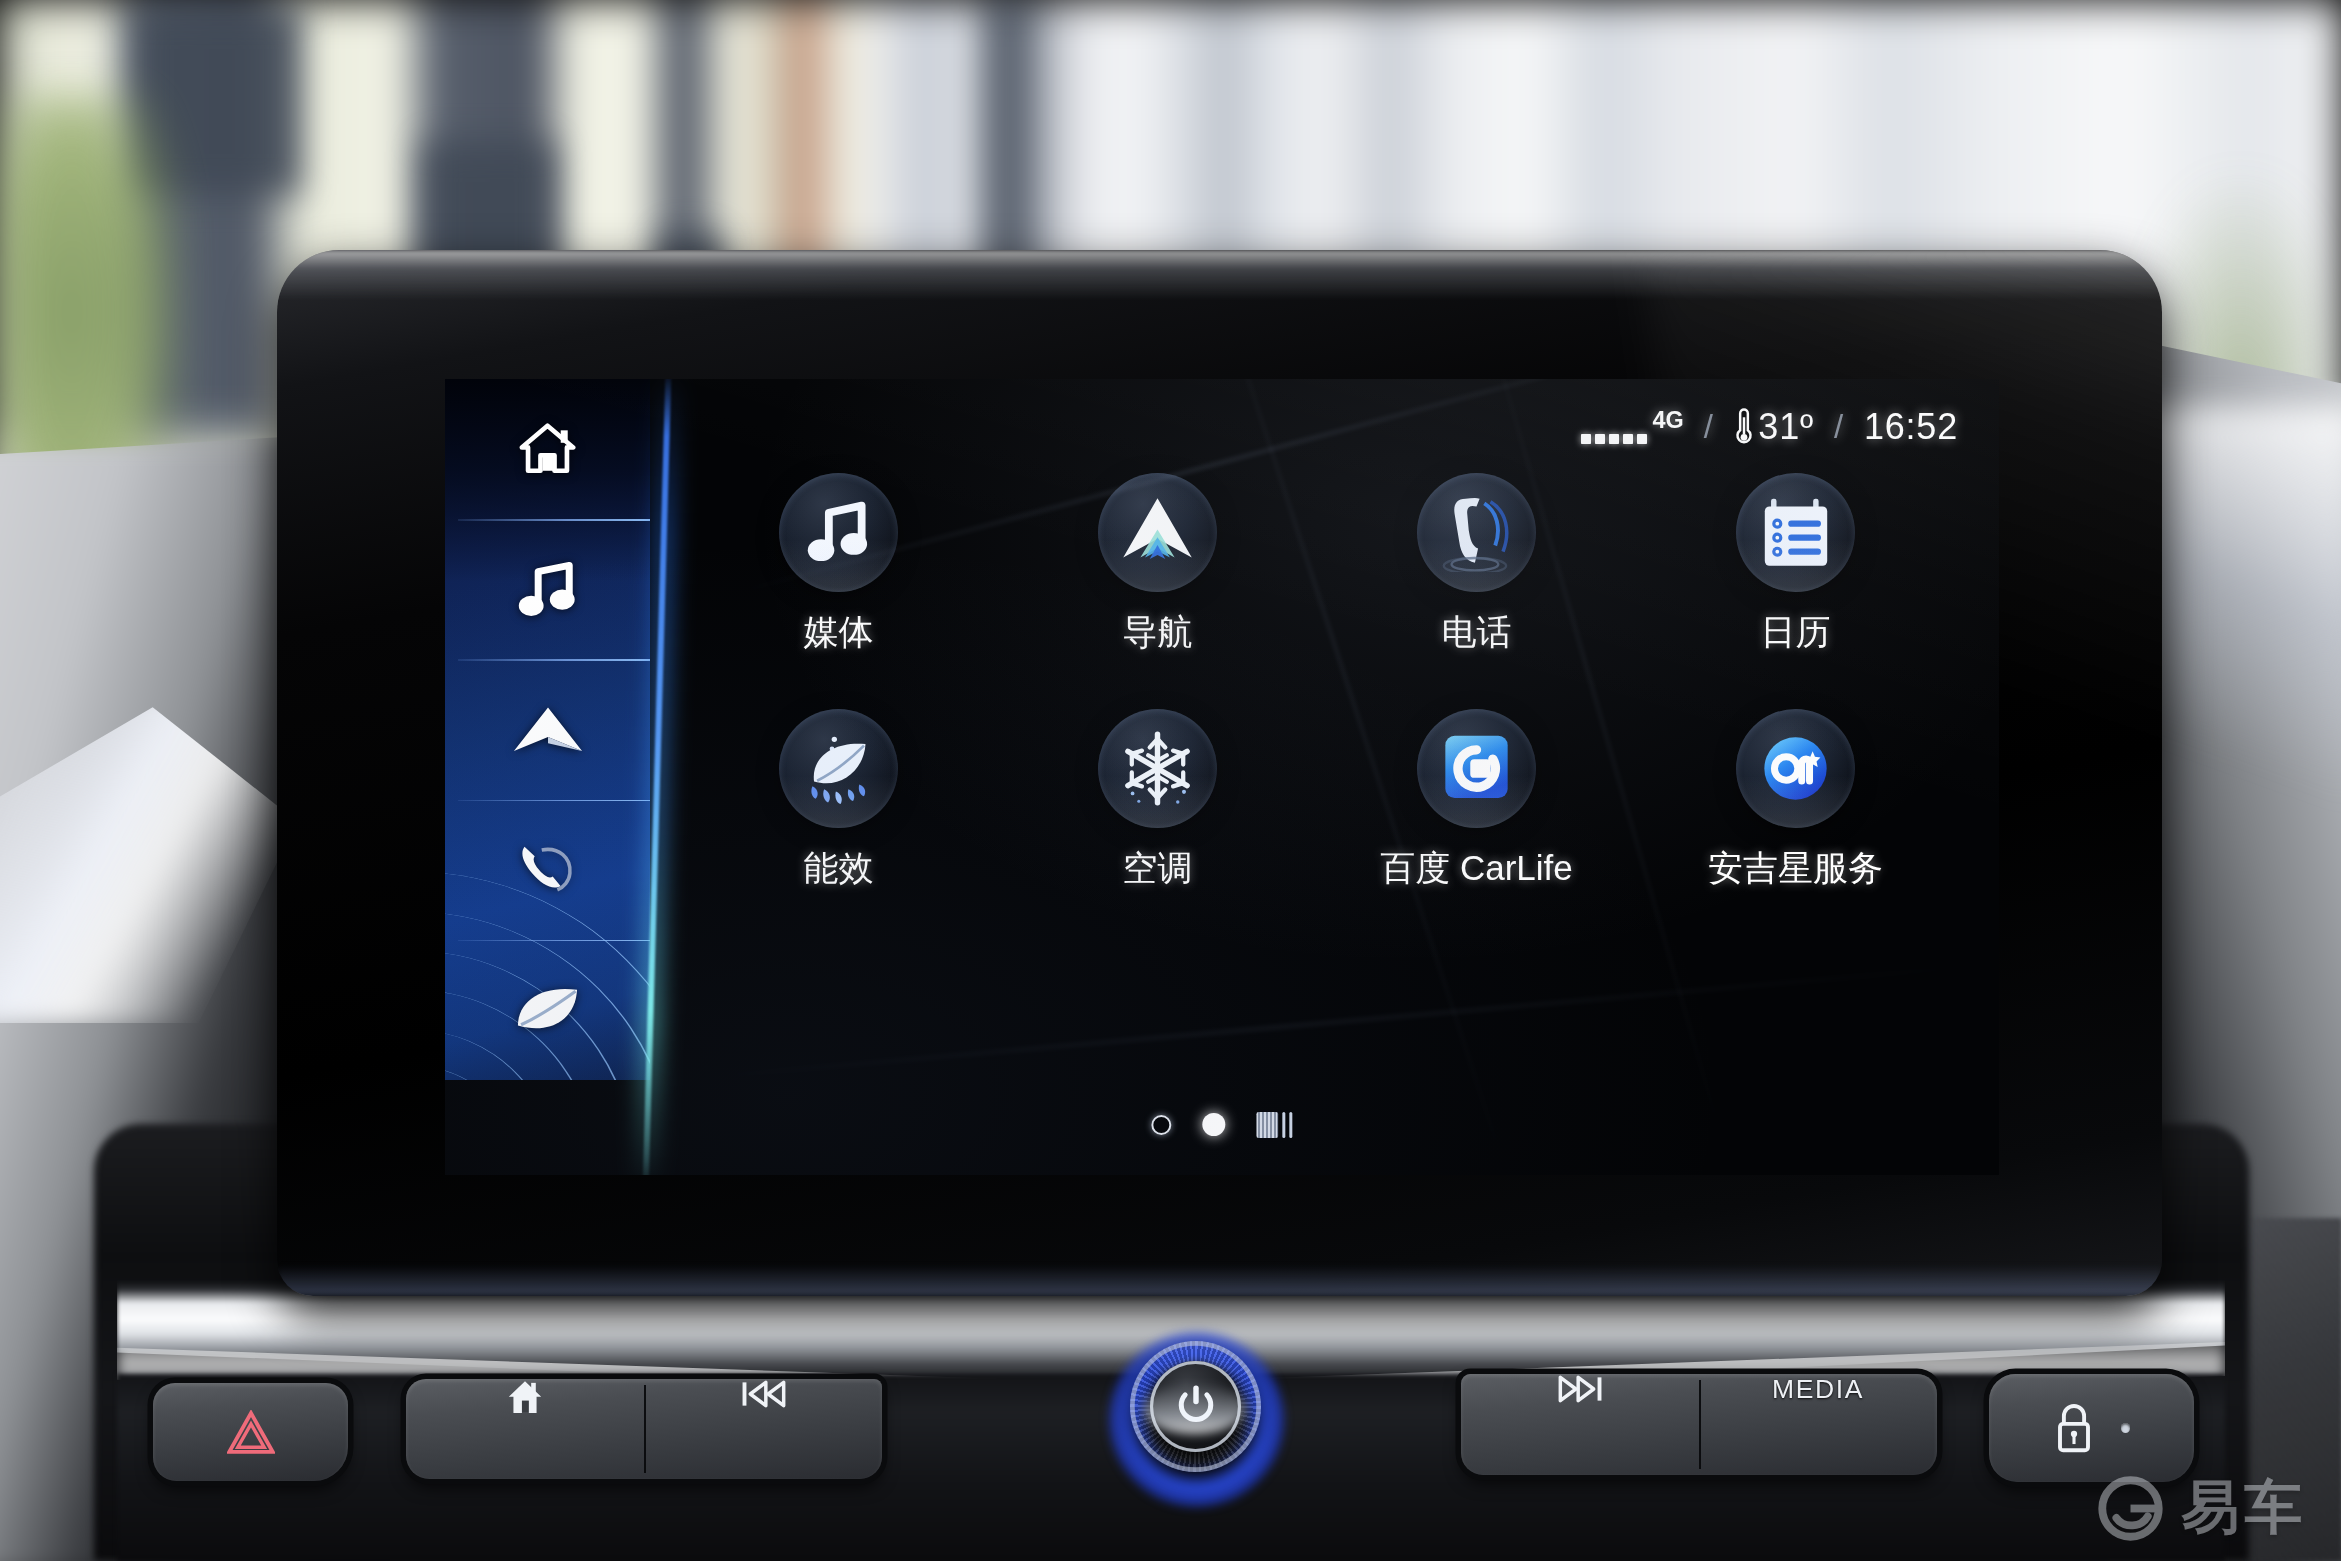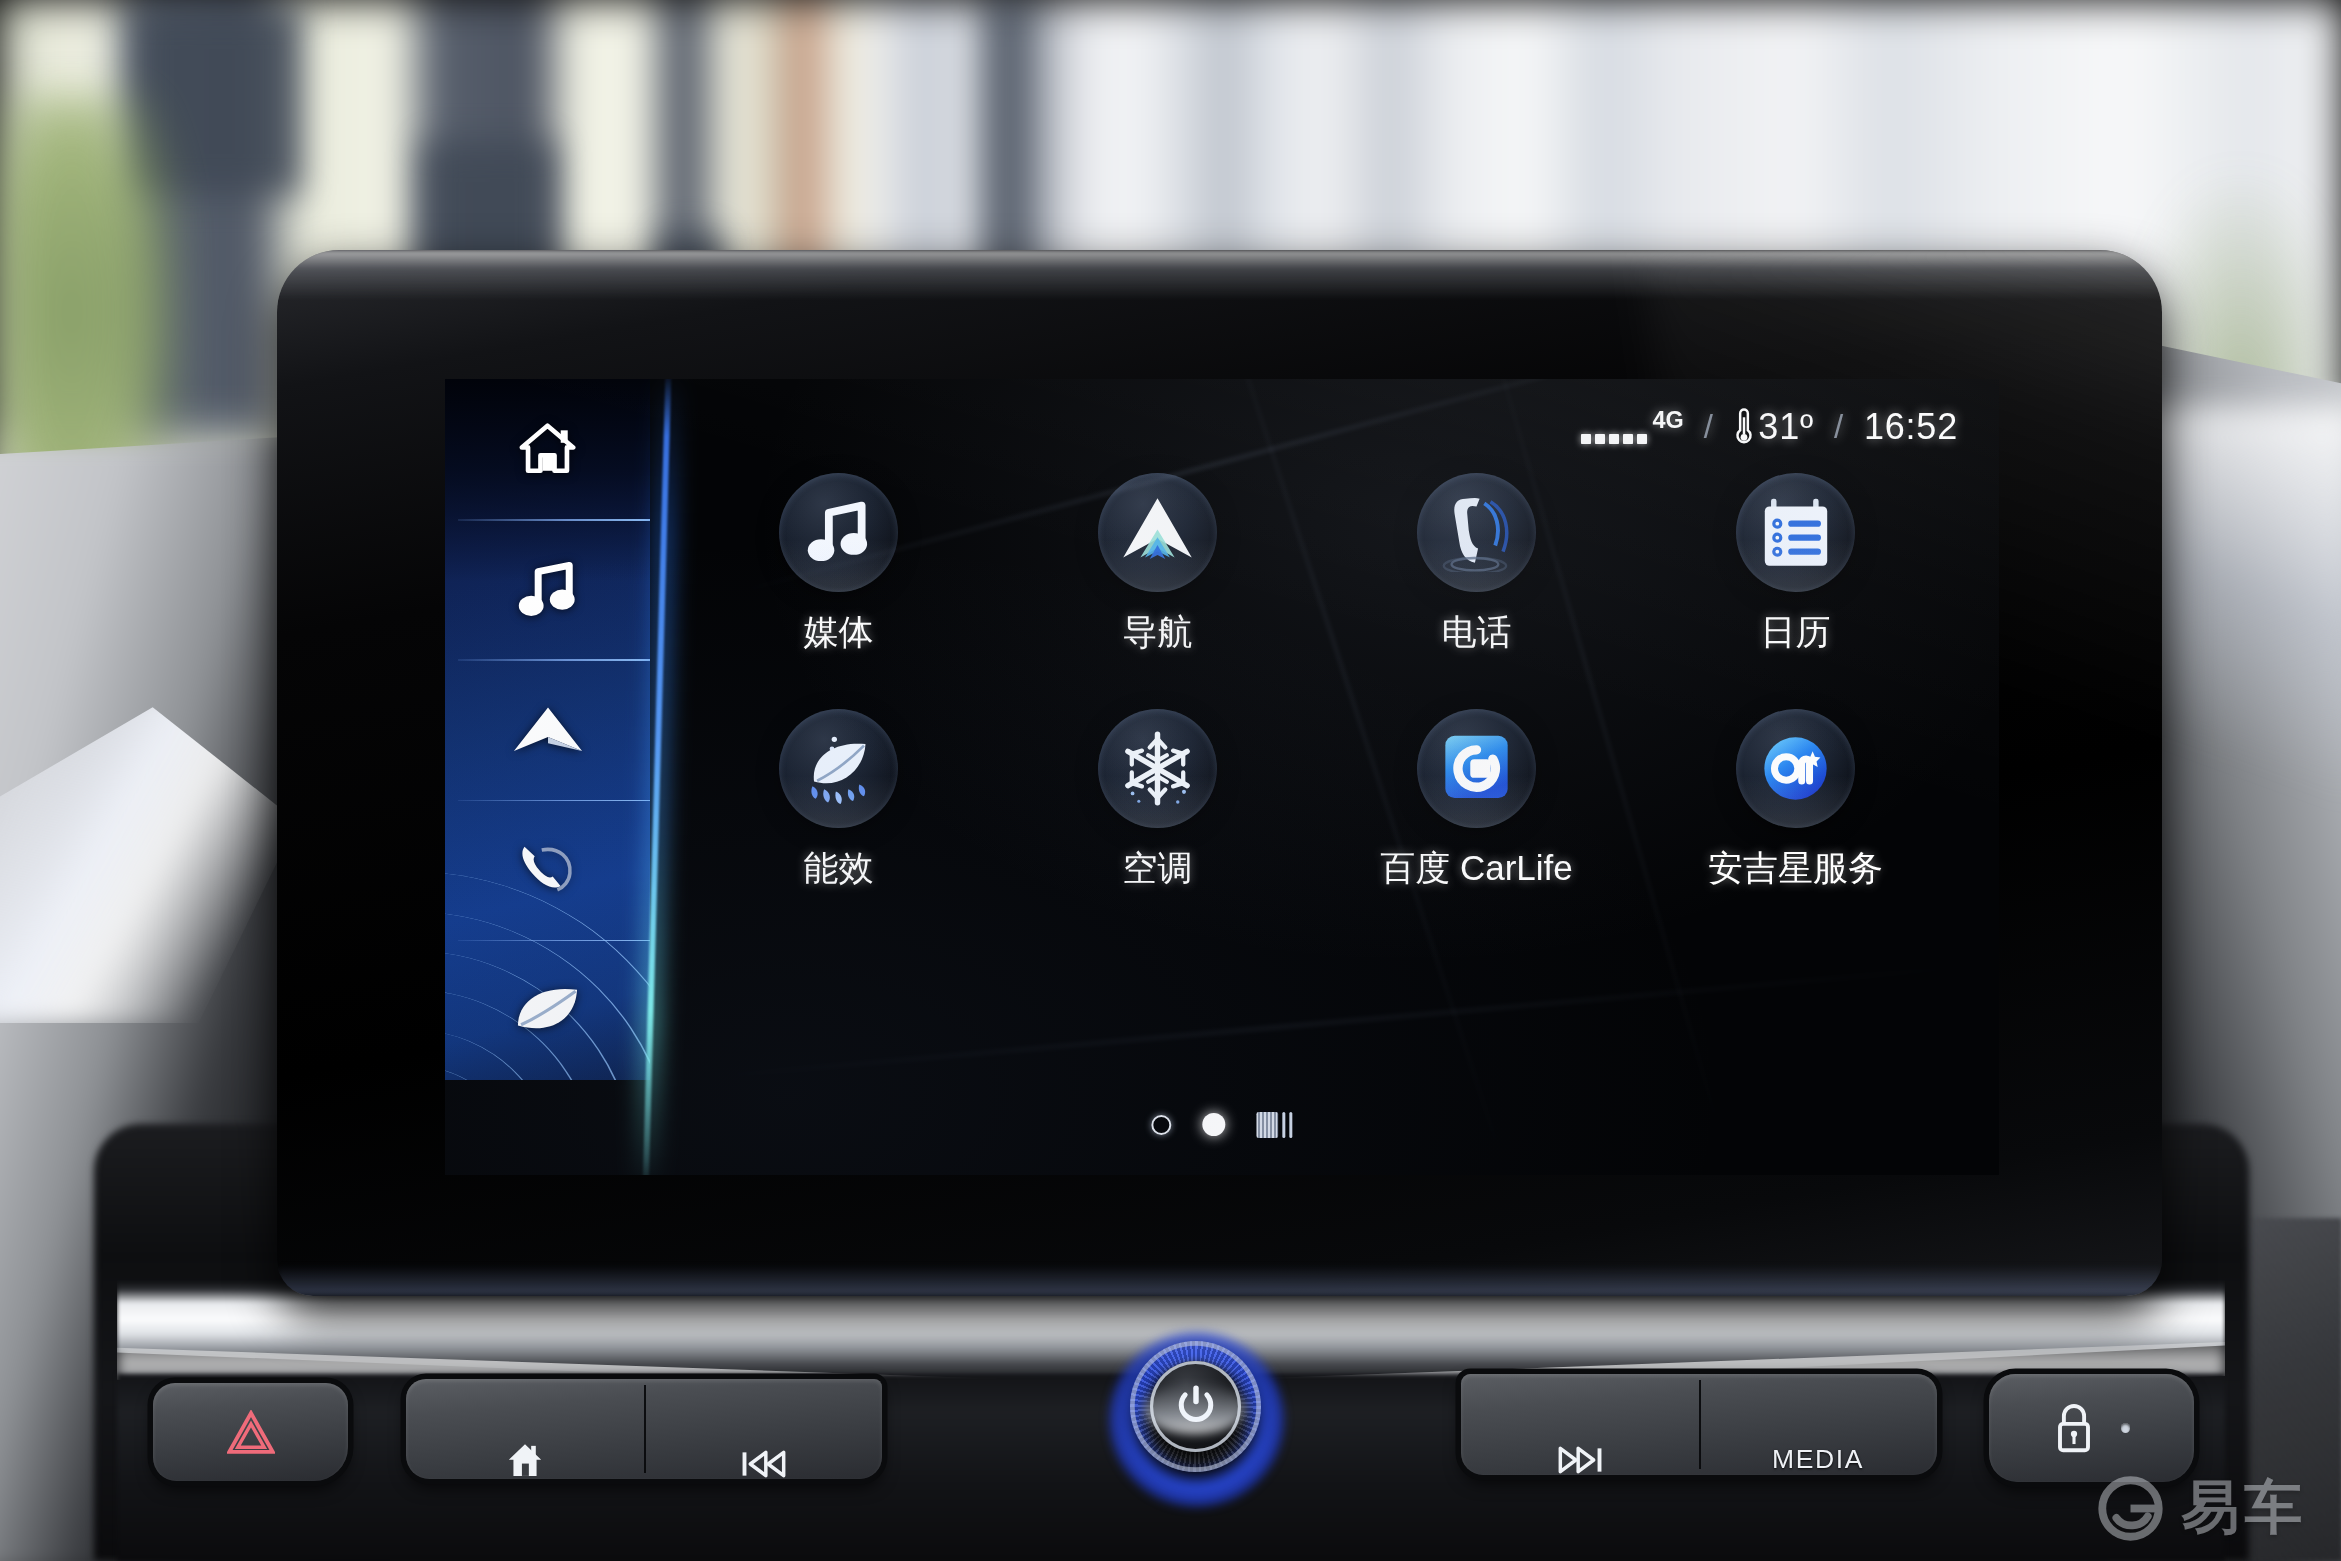--- a/index.html
+++ b/index.html
@@ -257,21 +257,21 @@
     background:linear-gradient(175deg,#5b5e63 0%, #4a4d52 26%, #3a3d42 62%, #2a2c31 100%);
     box-shadow: 0 0 0 5.5px #0a0b0d, 0 7.8px 15.6px rgba(0,0,0,.7), inset 0 2.3px 4.7px rgba(255,255,255,.12);
     display:flex; align-items:center; justify-content:center;
     filter:blur(0.5px);
   }
   .btn-hazard { left:153px; top:1383px; width:195px; height:98px; border-radius:22px 22px 34px 23.4px; }
   .btn-group-l { left:406px; top:1379px; width:476px; height:100px; border-radius:20px 7.8px 22px 23.4px; }
   .btn-group-r { left:1461px; top:1374px; width:476px; height:101px; border-radius:9.4px 20px 23.4px 22px; }
   .btn-lock { left:1989px; top:1374px; width:205px; height:108px; border-radius:26.5px 28px 31px 28px; }
   .btn-split { position:absolute; top:6.2px; bottom:6.2px; width:2.3px; background:rgba(8,9,11,.92); }
-  .half { flex:1; display:flex; align-items:flex-end; justify-content:center; height:100%; }
+  .half { flex:1; display:flex; align-items:flex-start; justify-content:center; height:100%; }
   .btn-text { color:#eef1f5; font-size:26.5px; letter-spacing:1.6px; text-shadow:0 0.8px 2.3px rgba(0,0,0,.9); }
 
   
   .knob-glow {
     position:absolute; left:1109px; top:1332px; width:175px; height:175px; border-radius:50%;
     background:radial-gradient(circle, rgba(40,80,255,.0) 36%, rgba(48,86,255,.95) 52%, rgba(30,60,220,.55) 70%, rgba(20,40,160,0) 86%);
     filter:blur(4.7px); pointer-events:auto;
   }
   .knob {
     position:absolute; left:1130px; top:1341px; width:131px; height:131px; border-radius:50%;

